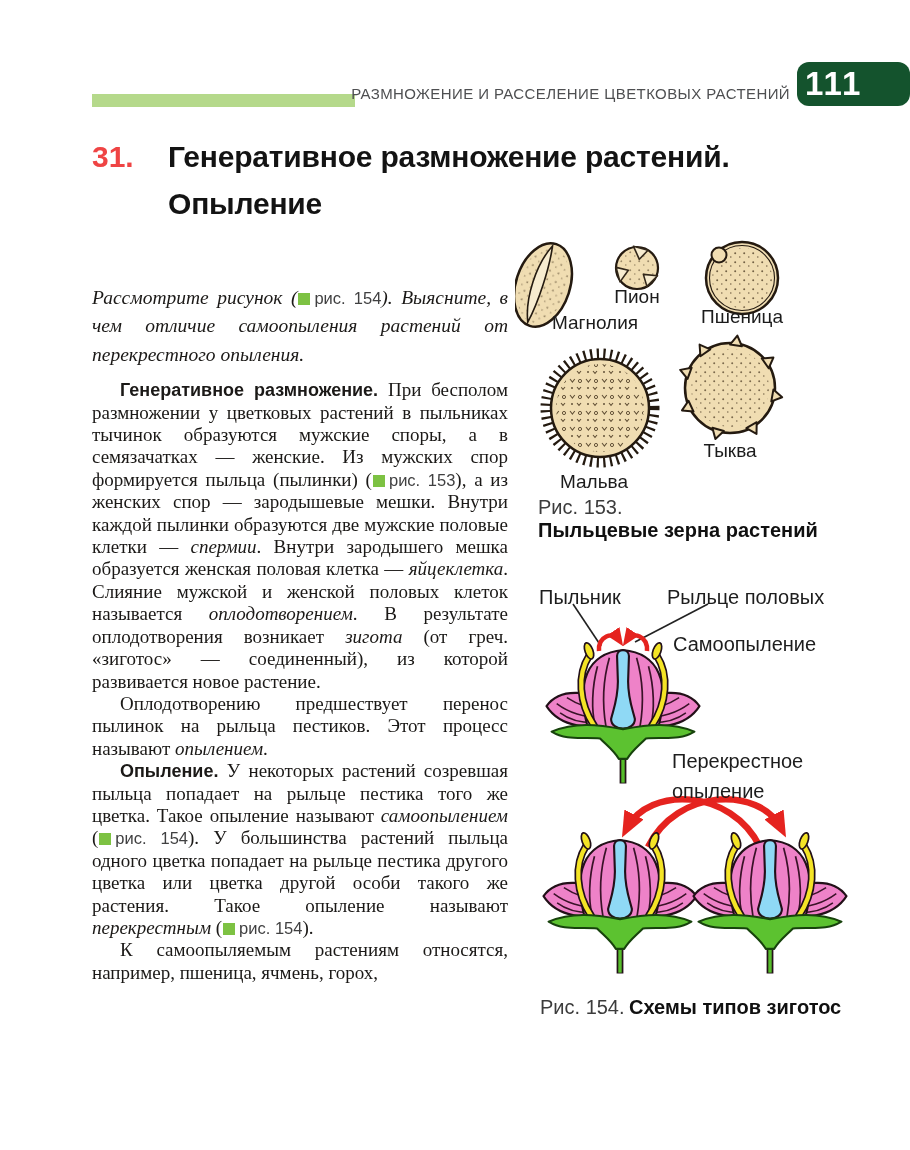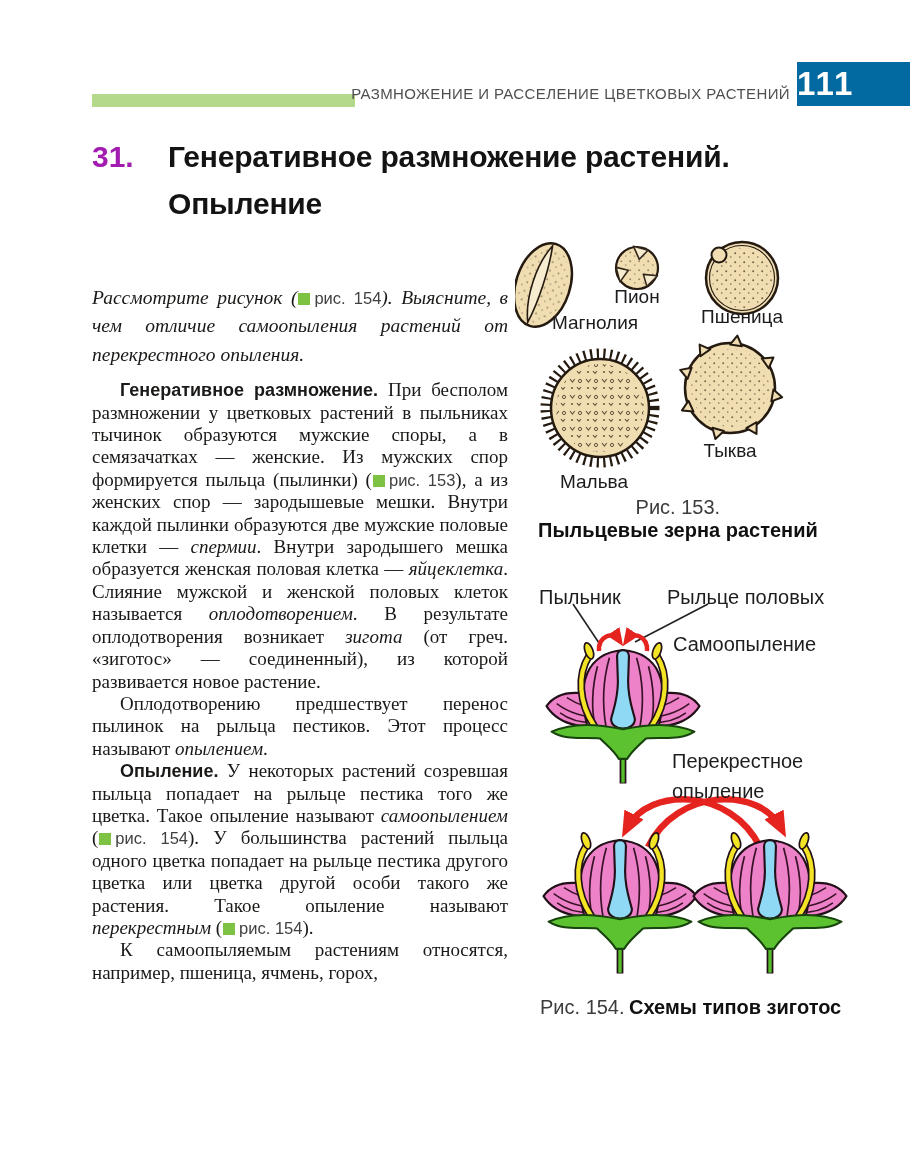--- a/index.html
+++ b/index.html
@@ -2,26 +2,26 @@
 <html><head>
 <meta charset="utf-8">
 <style>
   html,body{margin:0;padding:0;background:#ffffff;}
   .page{position:relative;width:910px;height:1150px;background:#ffffff;overflow:hidden;
         font-family:"Liberation Sans",sans-serif;}
   
   .hdr-bar{position:absolute;left:92px;top:94px;width:263px;height:13px;background:#b5d98b;}
   .hdr-text{position:absolute;left:300px;top:85px;width:490px;text-align:right;
             font-size:15px;color:#4e4f51;letter-spacing:0.4px;}
-  .pagenum{position:absolute;left:797px;top:62px;width:113px;height:44px;background:#0369a1;
+  .pagenum{position:absolute;left:797px;top:62px;width:113px;height:44px;background:#14532d;
            color:#ffffff;font-weight:700;font-size:33px;line-height:44px;
-           padding-left:0;box-sizing:border-box;letter-spacing:2px;}
+           padding-left:8px;box-sizing:border-box;letter-spacing:2px;border-radius:12px;}
   
   .title-wrap{position:absolute;left:92px;top:133px;width:780px;display:flex;}
-  .sec-num{flex:none;width:64px;font-weight:700;font-size:30px;line-height:47px;color:#a21caf;}
+  .sec-num{flex:none;width:64px;font-weight:700;font-size:30px;line-height:47px;color:#ef4444;}
   .title-text{font-weight:700;font-size:30px;line-height:47px;color:#131313;letter-spacing:-0.2px;margin-left:12px;}
   
   .textcol{position:absolute;left:92px;top:284px;width:416px;}
   .para{margin:0;text-indent:28px;font-family:"Liberation Serif",serif;font-size:19px;
         line-height:22.4px;text-align:justify;color:#1b1917;}
   .para.intro{text-indent:0;font-style:italic;font-size:19.5px;line-height:28.4px;margin-bottom:10px;}
   .para span.i{font-style:italic;}
   .para span.b{font-family:"Liberation Sans",sans-serif;font-weight:700;font-size:18px;font-style:normal;margin-top:8px;}
   .para .ref{font-family:"Liberation Sans",sans-serif;font-size:16.5px;color:#404041;
              font-style:normal;white-space:nowrap;}
@@ -167,21 +167,21 @@
         <g fill="none" stroke="#e5231f" stroke-width="6.5">
           <path d="M133,617 C162,558 244,556 266,598" marker-end="url(#ah)"></path>
           <path d="M245,617 C216,558 134,556 112,598" marker-end="url(#ah)"></path>
         </g>
 
         <use href="#flower-sym" transform="translate(20,582) scale(0.85)"></use>
         <use href="#flower-sym" transform="translate(170,582) scale(0.85)"></use>
       </g>
     </svg>
 
-    <div class="cap" style="left:23px;top:266px;text-align:center;">
+    <div class="cap" style="left:23px;top:266px;">
       <div class="cap-label">Рис. 153.</div>
       <div class="cap-title">Пыльцевые зерна растений</div>
     </div>
 
     <div class="figlabel" style="left:24px;top:352px;">Пыльник</div>
     <div class="figlabel" style="left:152px;top:352px;">Рыльце половых</div>
     <div class="figlabel" style="left:158px;top:399px;">Самоопыление</div>
     <div class="figlabel" style="left:157px;top:516px;">
       <div>Перекрестное</div>
       <div>опыление</div>

